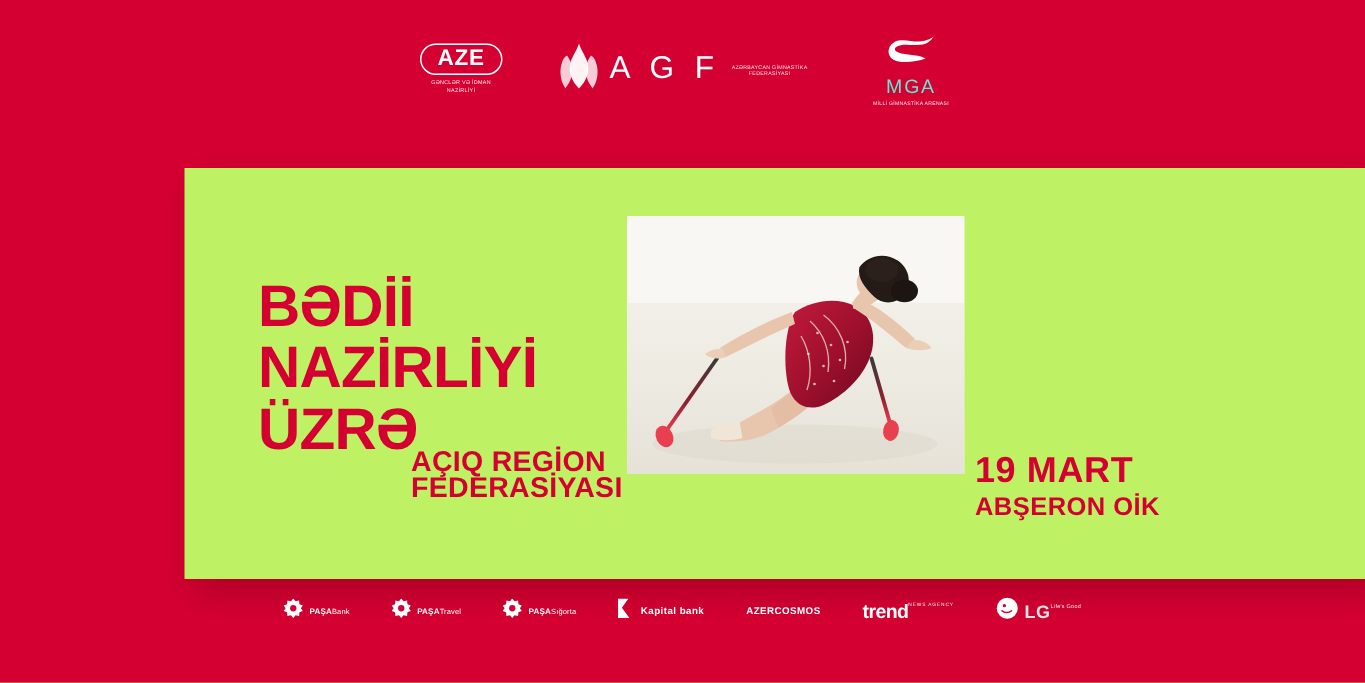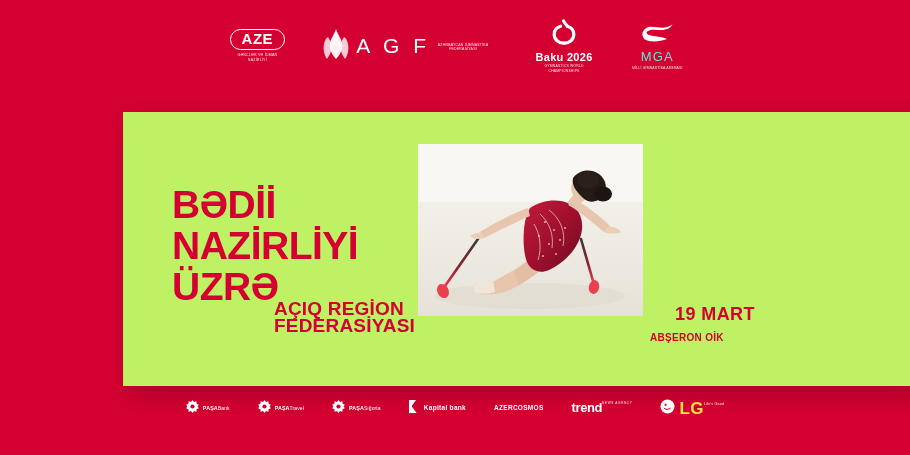--- a/index.html
+++ b/index.html
@@ -189,31 +189,30 @@
   .photo svg { display: block; }
 
   
   .date-block {
     position: absolute;
     left: 527px;
     top: 190px;
     width: 130px;
   }
   .date-main {
-    font-size: 18px;
+    font-size: 24px;
     font-weight: bold;
     line-height: 24px;
     letter-spacing: 0.4px;
     color: #d50032;
     white-space: nowrap;
-    text-align: center;
   }
   .date-venue {
     margin-top: 4px;
-    font-size: 10px;
+    font-size: 17px;
     font-weight: bold;
     line-height: 16px;
     letter-spacing: 0.3px;
     color: #d50032;
     white-space: nowrap;
   }
 
   
   .sponsors {
     position: absolute;
@@ -269,25 +268,25 @@
   }
   .sp-tag {
     font-size: 3.2px;
     letter-spacing: 0.6px;
     line-height: 4px;
     color: #ffffff;
     opacity: 0.9;
     white-space: nowrap;
   }
   .lg-big {
-    font-size: 17px;
+    font-size: 12px;
     font-weight: bold;
     letter-spacing: 0.4px;
     line-height: 13px;
-    color: #fde047;
+    color: #e5e5e5;
   }
   .lg-tag {
     font-size: 3.6px;
     letter-spacing: 0.2px;
     line-height: 4.4px;
     color: #ffffff;
     opacity: 0.92;
   }
 </style>
 </head>
@@ -313,33 +312,20 @@
             </g>
           </svg>
         </span>
         <div class="agf-text-wrap">
           <div class="agf-letters">A G F</div>
           <div class="agf-sub">AZƏRBAYCAN GİMNASTİKA FEDERASİYASI</div>
         </div>
       </div>
     </div>
 
-    <div class="toplogo">
-      <span>
-        <svg width="26" height="26" viewBox="0 0 26 26">
-          <g fill="none" stroke="#ffffff" stroke-width="3.2" stroke-linecap="round">
-            <path d="M13 24.2 C7.2 24.2 3.2 20.2 3.2 15.2 C3.2 11.2 6 8.2 9.6 7.2"></path>
-            <path d="M13 24.2 C18.8 24.2 22.8 20.2 22.8 15.2 C22.8 11.2 20 8.2 16.4 7.2"></path>
-            <path d="M12.6 2 C13.6 4.4 15.6 5.6 16.4 7.2"></path>
-          </g>
-        </svg>
-      </span>
-      <div class="baku-word">Baku 2026</div>
-      <div class="baku-sub">GYMNASTICS WORLD CHAMPIONSHIPS</div>
-    </div>
 
     <div class="toplogo">
       <span>
         <svg width="34" height="22" viewBox="0 0 34 22">
           <path d="M3 16 C1 12 4 7 9 6 C15 5 21 8 27 6 C31 5 33 3 33 2 C31 7 27 9 21 9 C16 9 11 8 8 10 C6 11 6 13 9 14 C14 16 22 15 27 18 C22 20 14 21 9 20 C5 19 4 18 3 16 Z" fill="#ffffff"></path>
         </svg>
       </span>
       <div class="mga-word">MGA</div>
       <div class="mga-sub">MİLLİ GİMNASTİKA ARENASI</div>
     </div>

